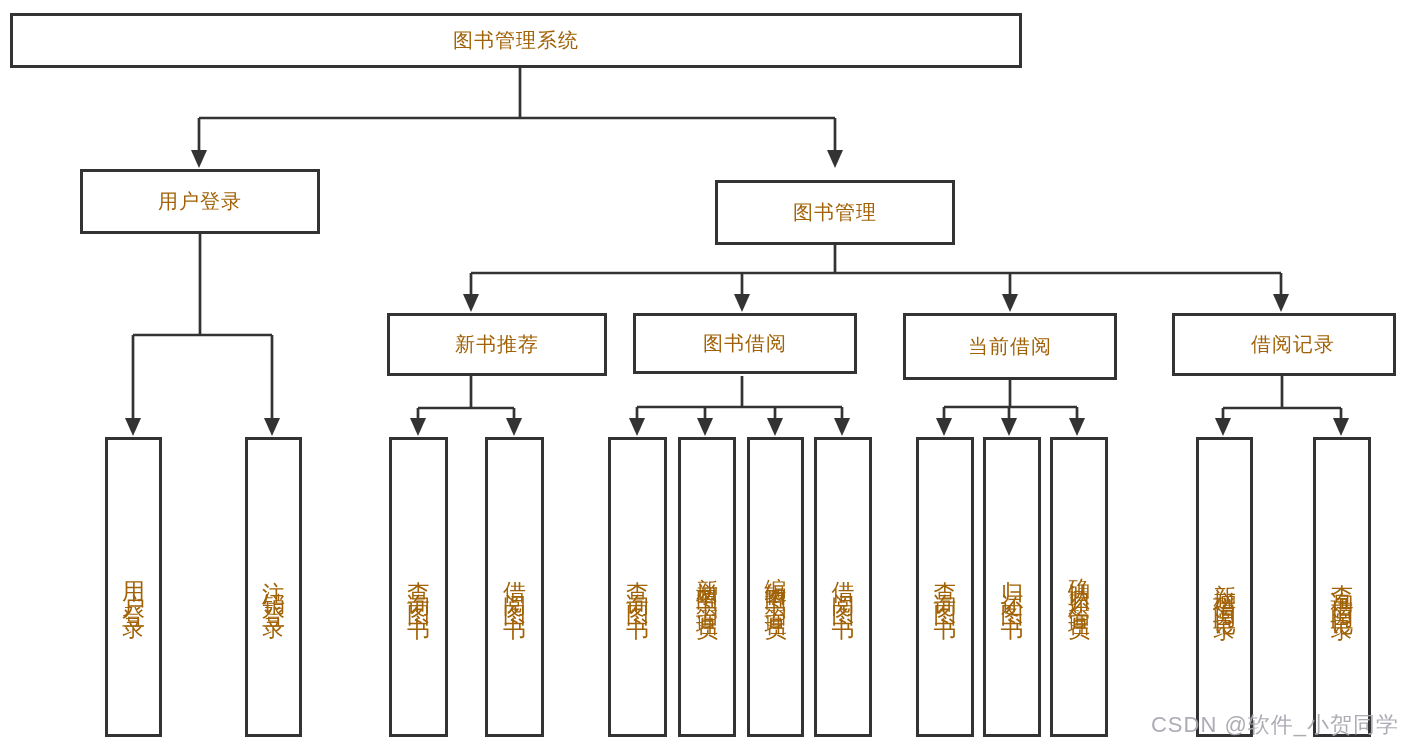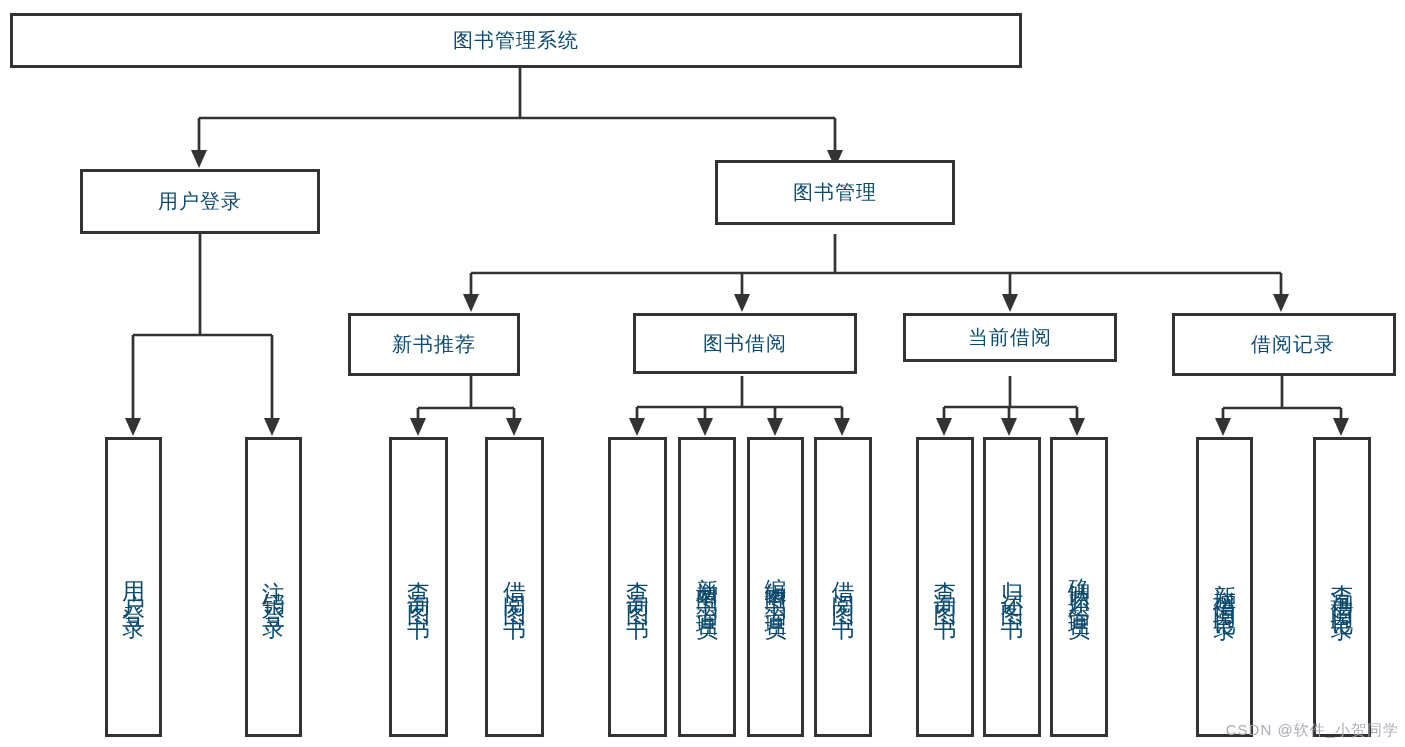--- a/index.html
+++ b/index.html
@@ -10,37 +10,37 @@
     font-family:"Liberation Sans","DejaVu Sans",sans-serif;
     overflow:hidden;
   }
   .connector-layer{position:absolute;left:0;top:0;z-index:0;}
   .node{
     position:absolute;
     box-sizing:border-box;
     border:3px solid #333333;
     background:#ffffff;
     display:flex;align-items:center;justify-content:center;
-    color:#0c4a6e;
+    color:#a16207;
     z-index:1;
   }
   .h-label{font-size:20px;letter-spacing:1px;white-space:nowrap;}
   .v-label{
     writing-mode:vertical-lr;
     text-orientation:mixed;
     font-size:23px;
     letter-spacing:12px;
     line-height:1;
   }
   .v-mid{letter-spacing:7px;}
   .v-long{letter-spacing:6px;font-size:22px;}
   .watermark{
     position:absolute;
     right:6px;bottom:7px;
-    font-size:15px;
+    font-size:22px;
     color:rgba(168,168,176,0.95);
     letter-spacing:1px;
     z-index:2;
     white-space:nowrap;
   }
 </style>
 </head>
 <body>
 
 <div class="canvas">
@@ -105,31 +105,31 @@
     </g>
   </svg>
 
   <div class="node" style="left:10px;top:13px;width:1012px;height:55px;">
     <span class="h-label">图书管理系统</span>
   </div>
 
   <div class="node" style="left:80px;top:169px;width:240px;height:65px;">
     <span class="h-label">用户登录</span>
   </div>
-  <div class="node" style="left:715px;top:160px;width:240px;height:65px;">
+  <div class="node" style="left:715px;top:180px;width:240px;height:65px;">
     <span class="h-label">图书管理</span>
   </div>
 
-  <div class="node" style="left:348px;top:313px;width:172px;height:63px;">
+  <div class="node" style="left:387px;top:313px;width:220px;height:63px;">
     <span class="h-label">新书推荐</span>
   </div>
   <div class="node" style="left:633px;top:313px;width:224px;height:61px;">
     <span class="h-label">图书借阅</span>
   </div>
-  <div class="node" style="left:903px;top:313px;width:214px;height:49px;">
+  <div class="node" style="left:903px;top:313px;width:214px;height:67px;">
     <span class="h-label">当前借阅</span>
   </div>
   <div class="node" style="left:1172px;top:313px;width:224px;height:63px;padding-left:18px;">
     <span class="h-label">借阅记录</span>
   </div>
 
   <div class="node" style="left:105px;top:437px;width:57px;height:300px;">
     <span class="v-label">用户登录</span>
   </div>
   <div class="node" style="left:245px;top:437px;width:57px;height:300px;">

